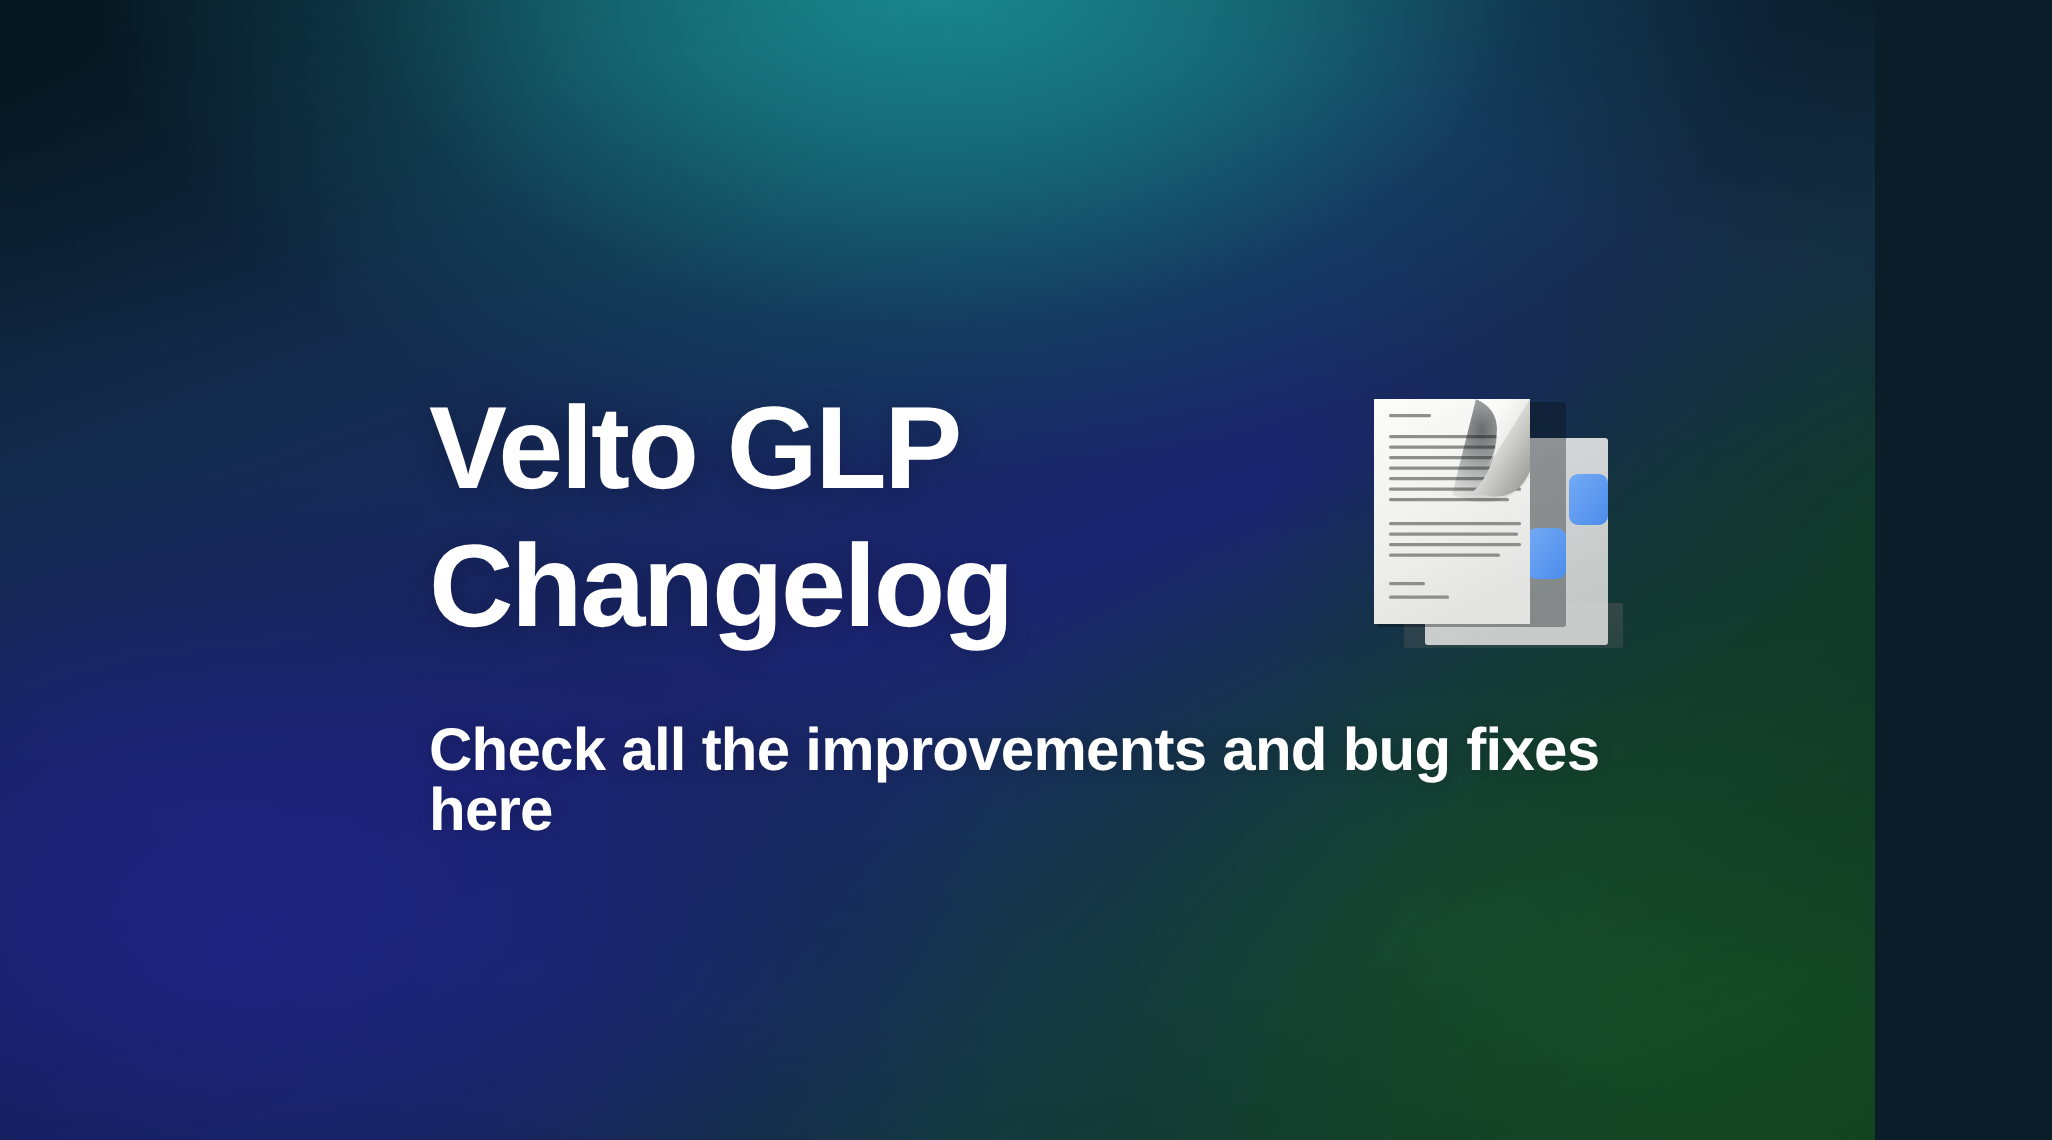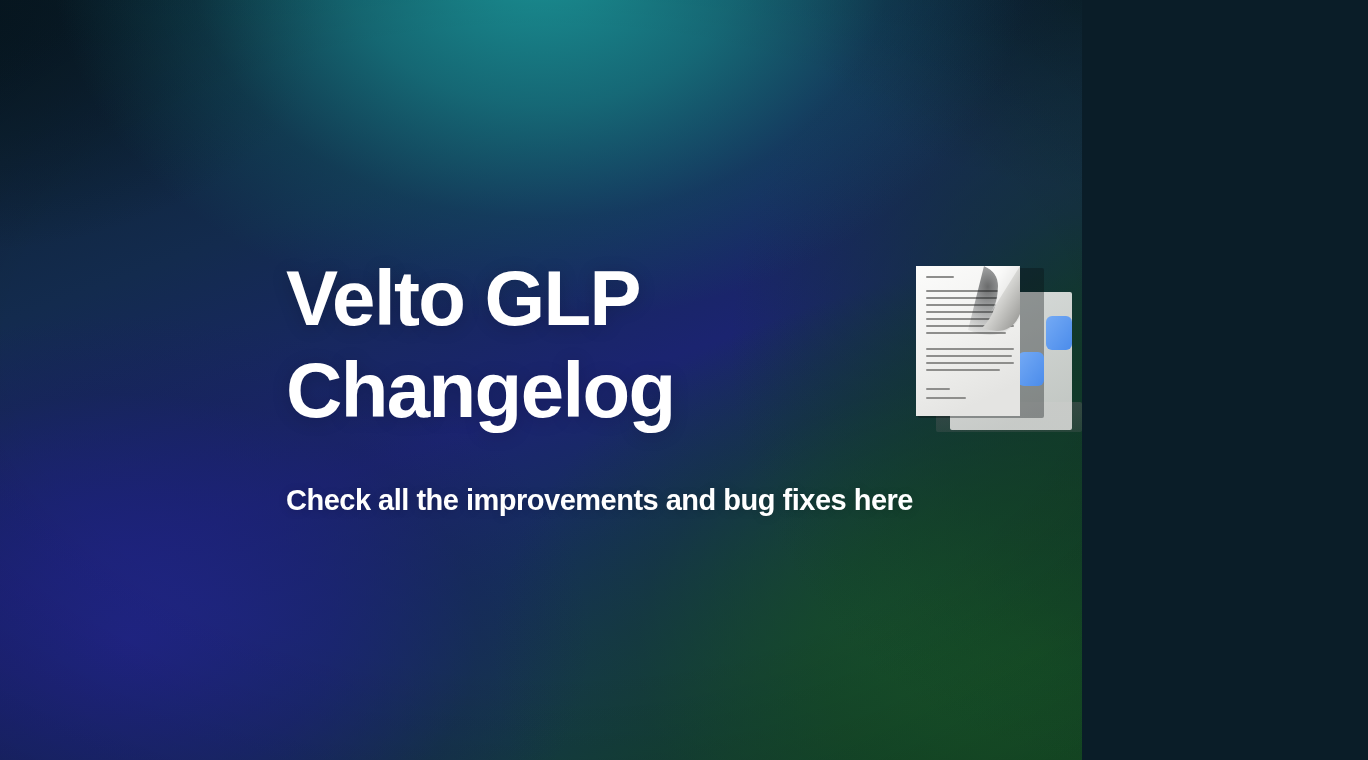--- a/index.html
+++ b/index.html
@@ -6,21 +6,21 @@
   html, body { width:1368px; height:760px; overflow:hidden; }
   body {
     font-family:"Liberation Sans", sans-serif;
     background:#0a1d28;
     position:relative;
   }
 
   
   #hero-banner{
     position:absolute; inset:0;
-    width:1082px; height:760px;
+    width:1250px; height:760px;
     overflow:hidden;
     background:#0d2a36;
   }
   .mesh{ position:absolute; inset:0; }
 
   
   .mesh-base{
     background:
       linear-gradient(160deg, #0b1f2b 0%, #132b4e 28%, #1b2470 52%, #15305a 66%, #134a2c 100%);
   }
@@ -65,21 +65,21 @@
     color:#ffffff;
     font-size:78px;
     line-height:92px;
     font-weight:bold;
     letter-spacing:-1.6px;
     white-space:pre-line;
     text-shadow:0 2px 18px rgba(0,0,0,0.18);
   }
   .hero-subtitle{
     color:#ffffff;
-    font-size:29px;
+    font-size:40px;
     line-height:40px;
     font-weight:bold;
     letter-spacing:-0.5px;
     margin-top:44px;
     text-shadow:0 1px 10px rgba(0,0,0,0.18);
   }
 
   
   .doc-illustration{
     position:absolute;

